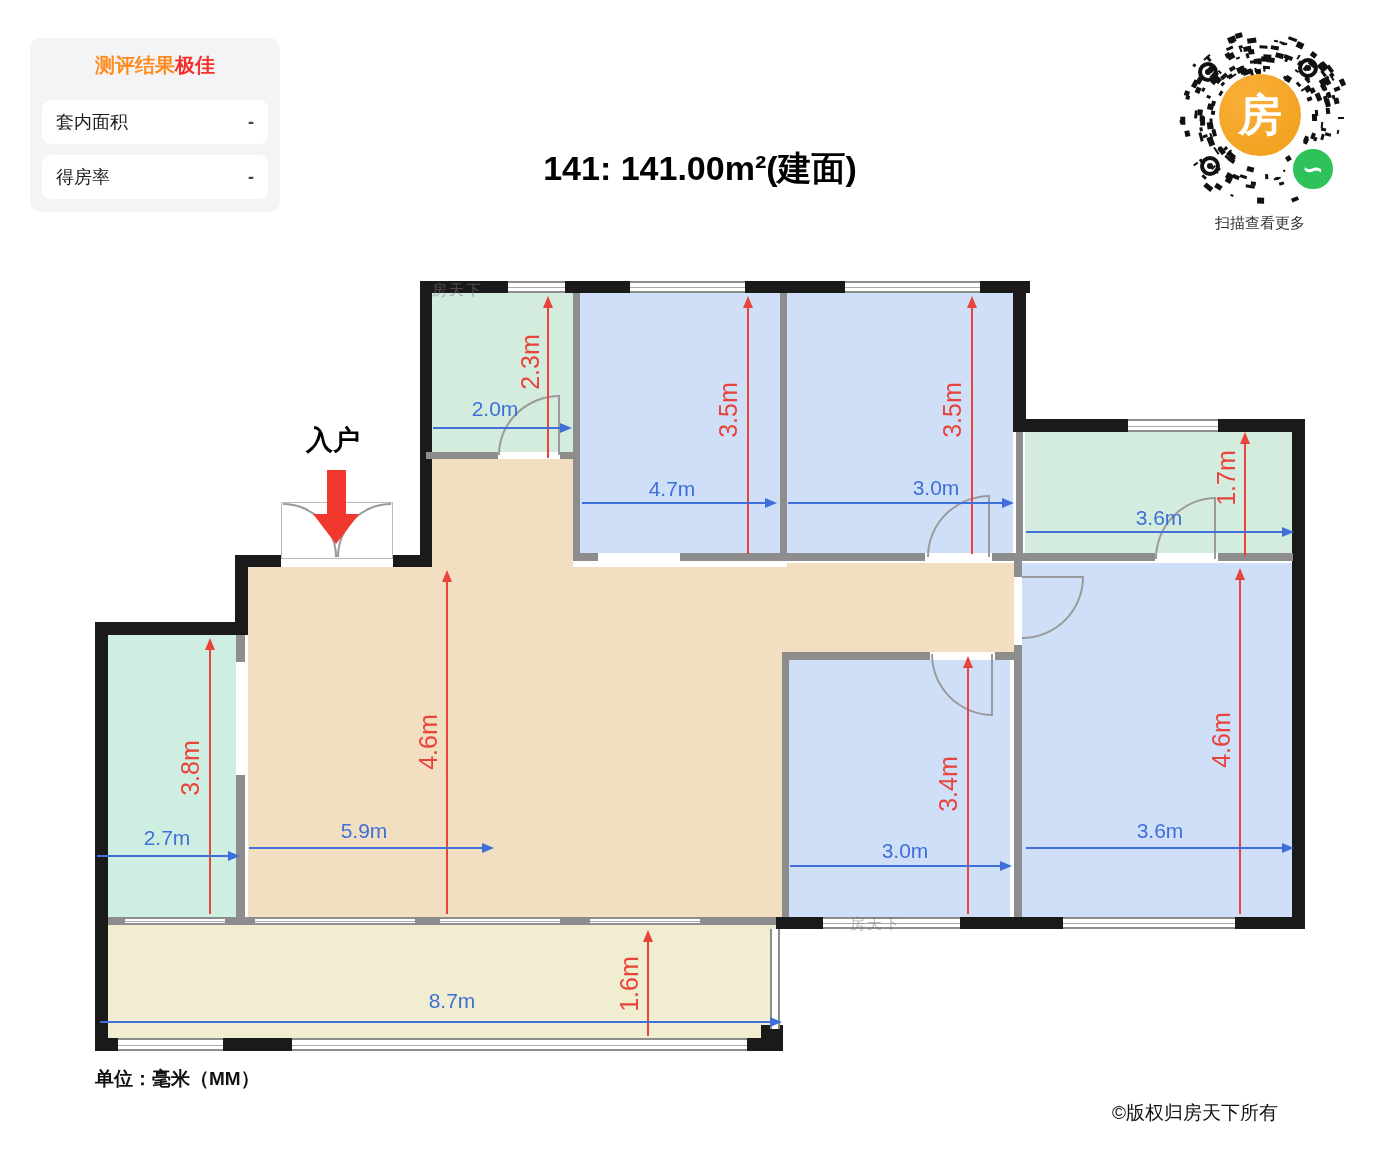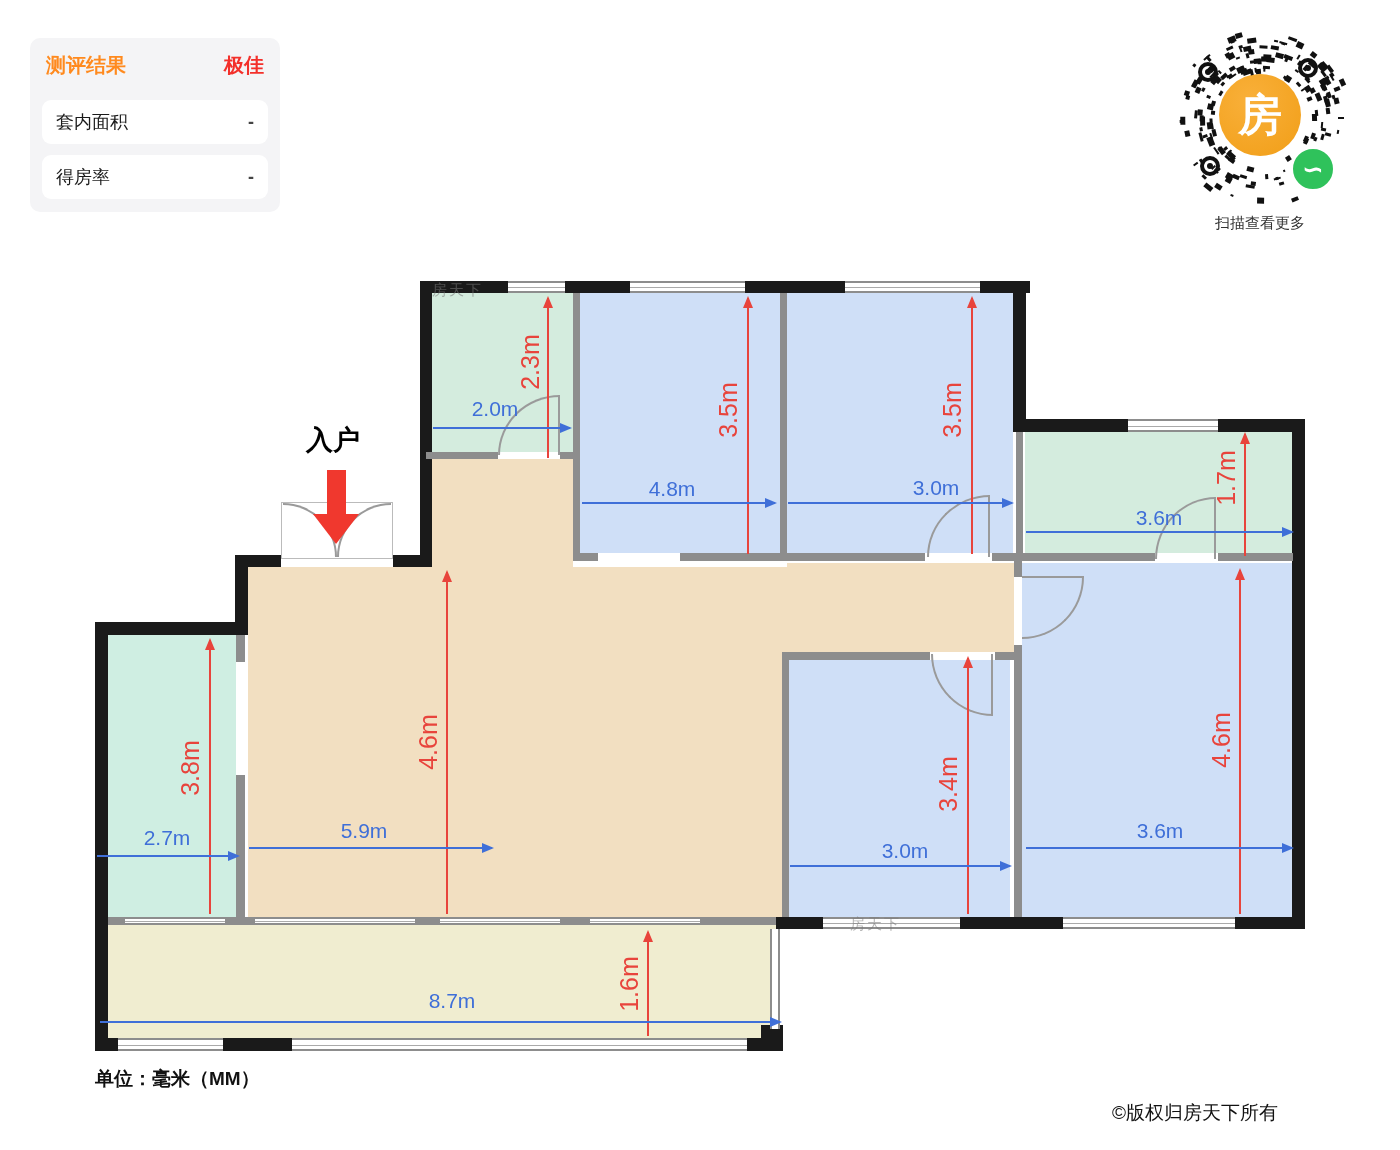--- a/index.html
+++ b/index.html
@@ -3,21 +3,21 @@
 <meta charset="utf-8">
 <style>
   * { margin:0; padding:0; box-sizing:border-box; }
   html,body { background:#fff; }
   body { font-family:"Liberation Sans","DejaVu Sans",sans-serif; }
   #stage { position:relative; width:1400px; height:1150px; background:#fff; overflow:hidden; }
 
   
   .eval-panel { position:absolute; left:30px; top:38px; width:250px; height:174px;
     background:#f4f4f6; border-radius:10px; padding:10px 12px; }
-  .eval-head { display:flex; justify-content:space-between; align-items:center; padding:4px 4px 10px 4px; }
+  .eval-head { display:flex; justify-content:center; align-items:center; padding:4px 4px 10px 4px; }
   .eval-title { font-size:20px; font-weight:bold; }
   .eval-rating { font-size:20px; font-weight:bold; }
   .eval-row { background:#fff; border-radius:9px; height:44px; display:flex; justify-content:space-between;
     align-items:center; padding:0 14px; margin-top:11px; font-size:18px; color:#1a1a1a; }
   .eval-row .val { color:#444; font-weight:bold; }
 
   .main-title { position:absolute; left:420px; top:52px; width:560px; text-align:center;
     font-size:36px; font-weight:bold; color:#000; letter-spacing:1px; }
   .sub-title { position:absolute; left:420px; top:146px; width:560px; text-align:center;
     font-size:34px; font-weight:bold; color:#000; }
@@ -81,20 +81,21 @@
     <div class="eval-row">
       <span>套内面积</span>
       <span class="val">-</span>
     </div>
     <div class="eval-row">
       <span>得房率</span>
       <span class="val">-</span>
     </div>
   </div>
 
+  <div class="sub-title">141: 141.00m²(建面)</div>
 
   <div class="qr-wrap">
     <div class="qr-box" id="qrbox">
       <div class="qr-eye" style="left:26px; top:34px;"></div>
       <div class="qr-eye" style="left:126px; top:30px;"></div>
       <div class="qr-eye" style="left:28px; top:128px;"></div>
       <div class="qr-center">房</div>
       <div class="qr-mini">∽</div>
     <div style="position: absolute; background: rgb(17, 17, 17); left: 80.4px; top: 29.5px; width: 3.3px; height: 7.3px; transform: rotate(263deg);"></div>
         <div style="position: absolute; background: rgb(17, 17, 17); left: 89.9px; top: 28.4px; width: 4.7px; height: 6.5px; transform: rotate(272deg);"></div>
@@ -369,21 +370,21 @@
   <div class="dimh" style="left:582px; top:502px; width:193px;"></div>
   <div class="dimh" style="left:788px; top:502px; width:224px;"></div>
   <div class="dimh" style="left:1026px; top:531px; width:266px;"></div>
   <div class="dimh" style="left:97px; top:855px; width:141px;"></div>
   <div class="dimh" style="left:249px; top:847px; width:243px;"></div>
   <div class="dimh" style="left:790px; top:865px; width:220px;"></div>
   <div class="dimh" style="left:1026px; top:847px; width:266px;"></div>
   <div class="dimh" style="left:100px; top:1021px; width:680px;"></div>
 
   <div class="bl" style="left:495px; top:409px;">2.0m</div>
-  <div class="bl" style="left:672px; top:489px;">4.8m</div>
+  <div class="bl" style="left:672px; top:489px;">4.7m</div>
   <div class="bl" style="left:936px; top:488px;">3.0m</div>
   <div class="bl" style="left:1159px; top:518px;">3.6m</div>
   <div class="bl" style="left:167px; top:838px;">2.7m</div>
   <div class="bl" style="left:364px; top:831px;">5.9m</div>
   <div class="bl" style="left:905px; top:851px;">3.0m</div>
   <div class="bl" style="left:1160px; top:831px;">3.6m</div>
   <div class="bl" style="left:452px; top:1001px;">8.7m</div>
 
   <div class="rl" style="left:530px; top:362px;">2.3m</div>
   <div class="rl" style="left:728px; top:410px;">3.5m</div>

